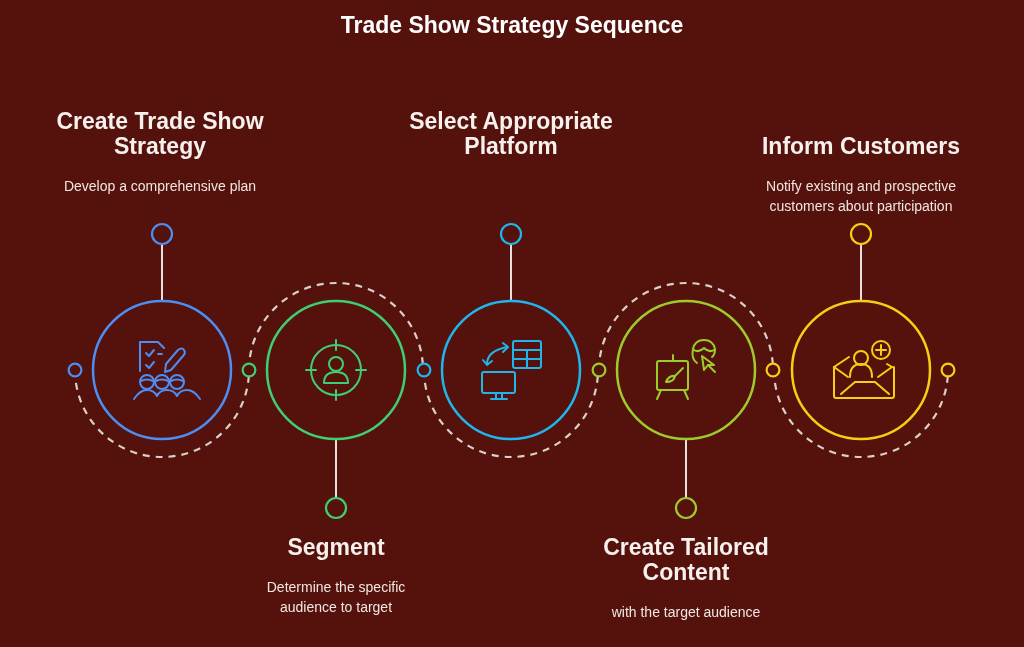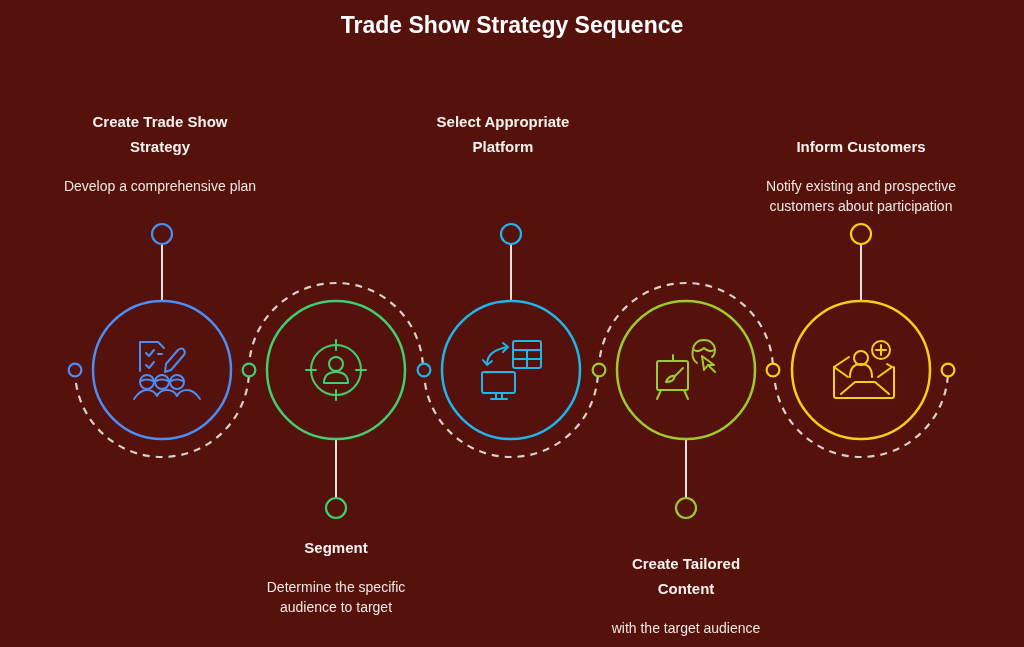--- a/index.html
+++ b/index.html
@@ -11,21 +11,21 @@
     position: relative;
   }
   .title {
     position: absolute; left: 0; top: 12px; width: 1024px;
     text-align: center; font-size: 23px; font-weight: bold; color: #ffffff;
   }
   .label {
     position: absolute; width: 240px; text-align: center;
   }
   .label .heading {
-    font-size: 15px; font-weight: bold; line-height: 25px; color: #f7f1ee;
+    font-size: 23px; font-weight: bold; line-height: 25px; color: #f7f1ee;
   }
   .label .desc {
     margin-top: 17px; font-size: 14px; line-height: 20px; color: #f0e6e2;
   }
   svg#diagram { position: absolute; left: 0; top: 0; }
 </style>
 </head>
 <body>
 
 <div class="title">Trade Show Strategy Sequence</div>
@@ -43,28 +43,28 @@
 <div class="label" style="left:216px; top:535px;">
   <div class="heading">
     <div>Segment</div>
   </div>
   <div class="desc">
     <div>Determine the specific</div>
     <div>audience to target</div>
   </div>
 </div>
 
-<div class="label" style="left:383px; top:109px;">
+<div class="label" style="left:391px; top:109px;">
   <div class="heading">
     <div>Select Appropriate</div>
     <div>Platform</div>
   </div>
 </div>
 
-<div class="label" style="left:566px; top:551px;">
+<div class="label" style="left:566px; top:535px;">
   <div class="heading">
     <div>Create Tailored</div>
     <div>Content</div>
   </div>
   <div class="desc">
     <div>with the target audience</div>
   </div>
 </div>
 
 <div class="label" style="left:741px; top:134px;">

